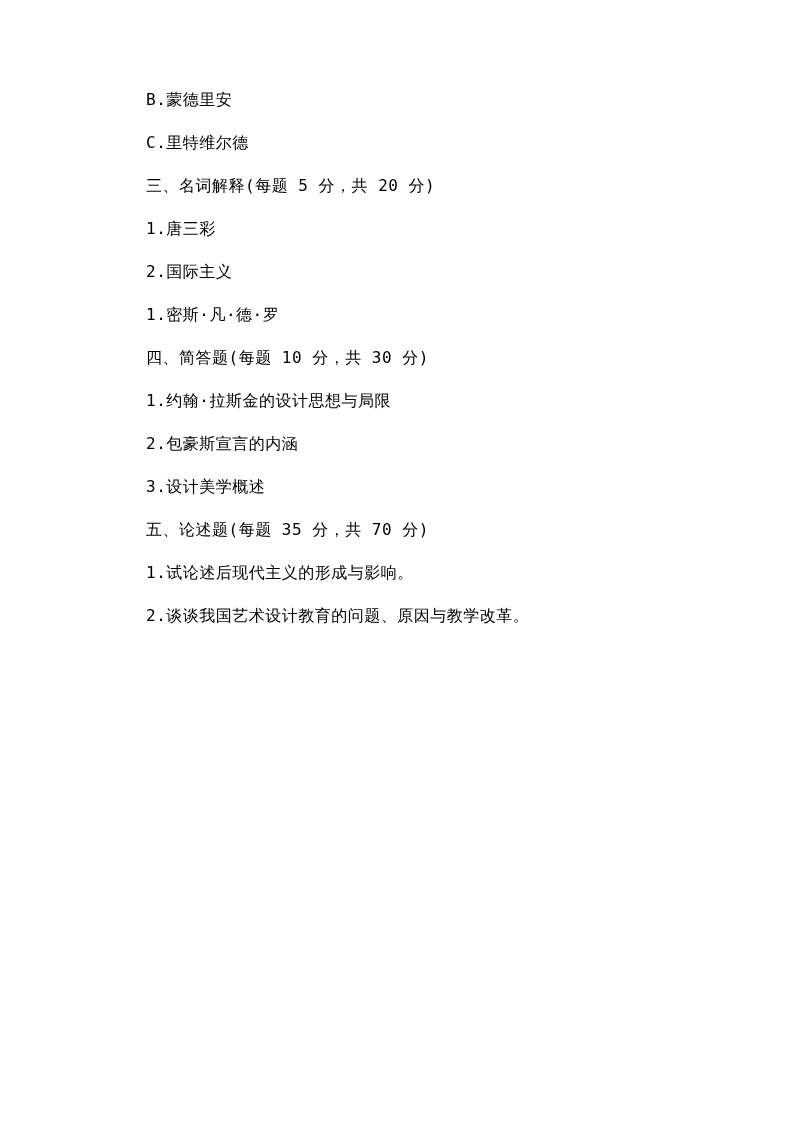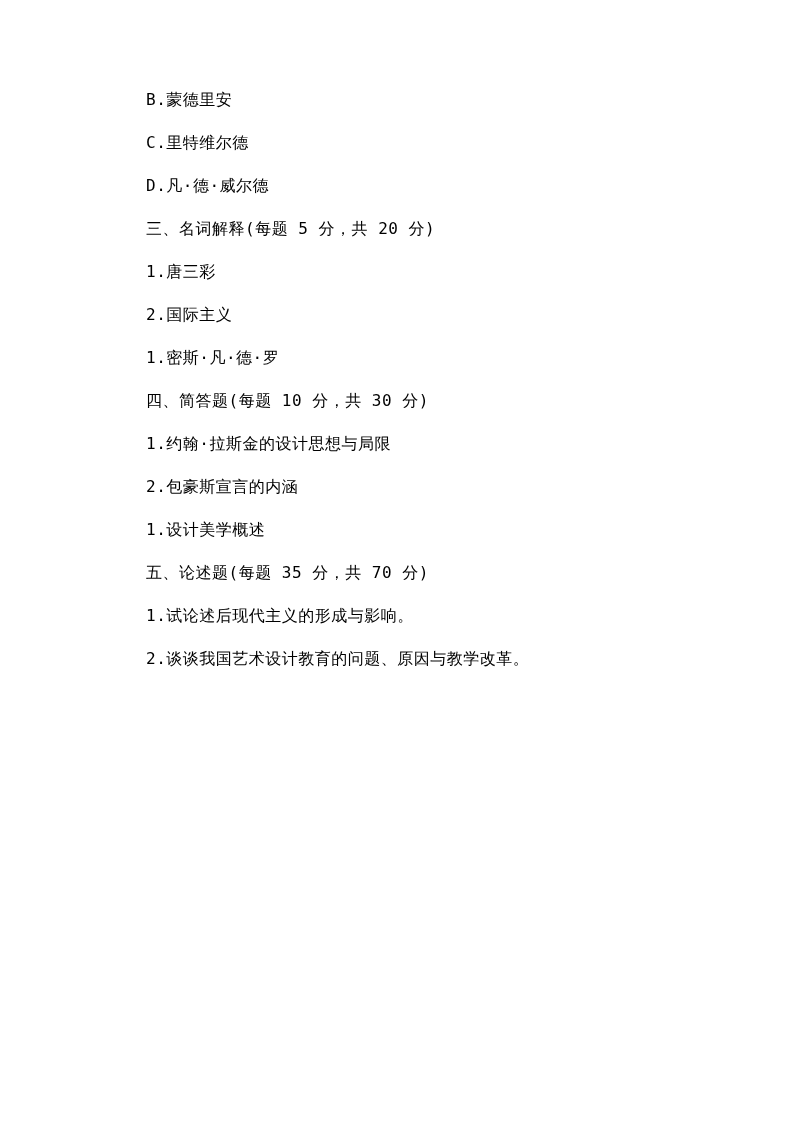--- a/index.html
+++ b/index.html
@@ -30,25 +30,24 @@
     letter-spacing: 0.5px;
     color: #000000;
   }
 </style>
 </head>
 <body>
 
 <div class="page">
   <p class="doc-line">B.蒙德里安</p>
   <p class="doc-line">C.里特维尔德</p>
-  <p class="doc-line">D.凡·德·威尔德</p>
   <p class="doc-line">三、名词解释(每题 5 分，共 20 分)</p>
   <p class="doc-line">1.唐三彩</p>
   <p class="doc-line">2.国际主义</p>
   <p class="doc-line">1.密斯·凡·德·罗</p>
   <p class="doc-line">四、简答题(每题 10 分，共 30 分)</p>
   <p class="doc-line">1.约翰·拉斯金的设计思想与局限</p>
   <p class="doc-line">2.包豪斯宣言的内涵</p>
-  <p class="doc-line">1.设计美学概述</p>
+  <p class="doc-line">3.设计美学概述</p>
   <p class="doc-line">五、论述题(每题 35 分，共 70 分)</p>
   <p class="doc-line">1.试论述后现代主义的形成与影响。</p>
   <p class="doc-line">2.谈谈我国艺术设计教育的问题、原因与教学改革。</p>
 </div>
 
 </body></html>

